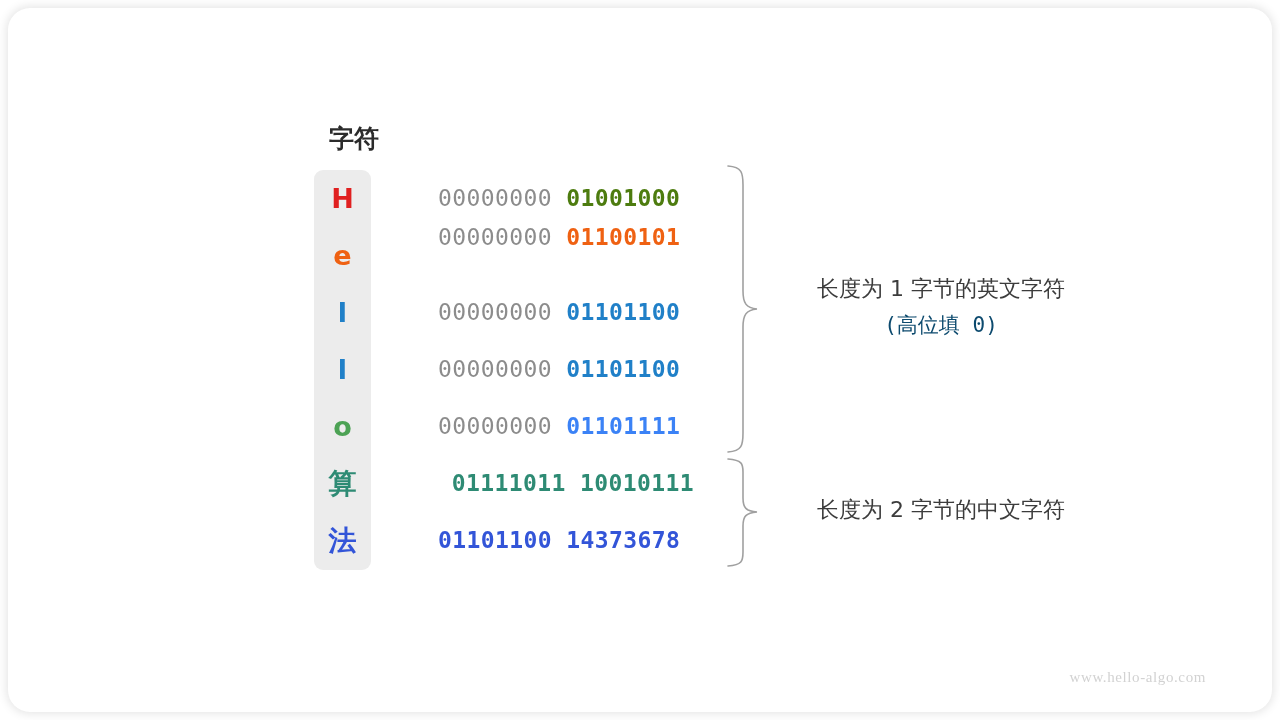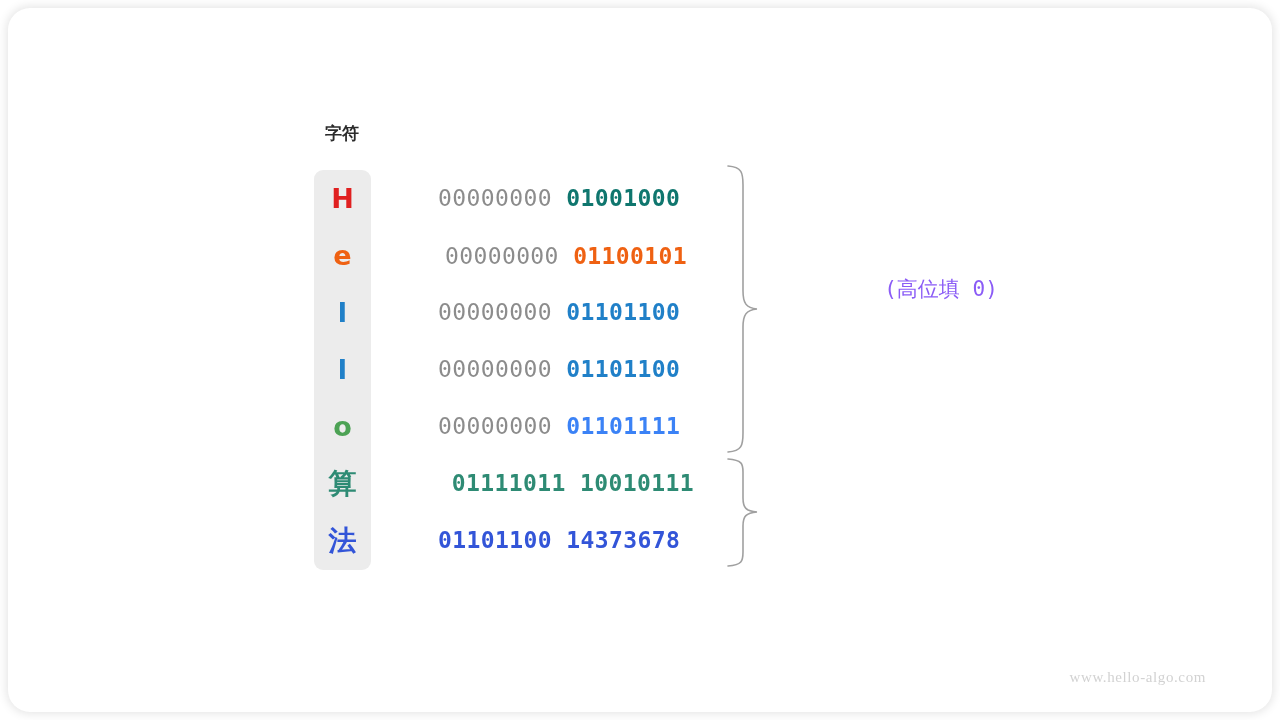--- a/index.html
+++ b/index.html
@@ -29,24 +29,24 @@
 
   
   .col-header {
     position: absolute;
     font-weight: bold;
     color: #2b2b2b;
     text-align: center;
     white-space: nowrap;
   }
   #header-char {
-    left: 286px;
+    left: 298px;
     top: 114px;
     width: 96px;
-    font-size: 17px;
+    font-size: 25px;
     font-family: Liberation Mono, monospace;
   }
   #header-unicode {
     left: 432px;
     top: 114px;
     width: 252px;
     font-size: 26px;
     letter-spacing: 1.5px;
     font-family: "DejaVu Sans Mono", "Liberation Mono", monospace;
   }
@@ -110,21 +110,21 @@
     white-space: nowrap;
     font-family: "DejaVu Sans", "Liberation Sans", sans-serif;
   }
   .annotation .main-line {
     font-size: 22px;
     line-height: 36px;
   }
   .annotation .sub-line {
     font-size: 21px;
     line-height: 36px;
-    color: #8b5cf6;
+    color: #0c4a6e;
     font-family: "DejaVu Sans Mono", "Liberation Mono", monospace;
   }
 
   
   #watermark {
     position: absolute;
     right: 66px;
     bottom: 26px;
     font-size: 15px;
     color: #d2d2d2;
@@ -137,23 +137,23 @@
 <body>
 
 <div id="page-card">
 
   <div class="col-header" id="header-char">字符</div>
 
   <div id="char-column"></div>
 
   <div id="rows-layer">
       <div class="char-cell" style="top: 162px; color: rgb(224, 32, 32);">H</div>
-      <div class="bits-cell" style="top: 162px;"><span class="bits-high" style="color: rgb(140, 140, 140);">00000000</span> <span class="bits-low" style="color: #0f766e;">01001000</span></div>
+      <div class="bits-cell" style="top: 162px;"><span class="bits-high" style="color: rgb(140, 140, 140);">00000000</span> <span class="bits-low" style="color: #4d7c0f;">01001000</span></div>
       <div class="char-cell" style="top: 219px; color: rgb(239, 97, 18);">e</div>
-      <div class="bits-cell" style="top: 220px; text-align: center;"><span class="bits-high" style="color: rgb(140, 140, 140);">00000000</span> <span class="bits-low" style="color: rgb(239, 97, 18);">01100101</span></div>
+      <div class="bits-cell" style="top: 201px;"><span class="bits-high" style="color: rgb(140, 140, 140);">00000000</span> <span class="bits-low" style="color: rgb(239, 97, 18);">01100101</span></div>
       <div class="char-cell" style="top: 276px; color: rgb(32, 128, 200);">l</div>
       <div class="bits-cell" style="top: 276px;"><span class="bits-high" style="color: rgb(140, 140, 140);">00000000</span> <span class="bits-low" style="color: rgb(32, 128, 200);">01101100</span></div>
       <div class="char-cell" style="top: 333px; color: rgb(32, 128, 200);">l</div>
       <div class="bits-cell" style="top: 333px;"><span class="bits-high" style="color: rgb(140, 140, 140);">00000000</span> <span class="bits-low" style="color: rgb(32, 128, 200);">01101100</span></div>
       <div class="char-cell" style="top: 390px; color: rgb(76, 162, 84);">o</div>
       <div class="bits-cell" style="top: 390px;"><span class="bits-high" style="color: rgb(140, 140, 140);">00000000</span> <span class="bits-low" style="color: #3b82f6;">01101111</span></div>
       <div class="char-cell cjk" style="top: 447px; color: rgb(46, 139, 116);">算</div>
       <div class="bits-cell" style="top: 447px; text-align: right;"><span class="bits-both" style="color: rgb(46, 139, 116);">01111011</span> <span class="bits-low" style="color: rgb(46, 139, 116);">10010111</span></div>
       <div class="char-cell cjk" style="top: 504px; color: rgb(51, 85, 216);">法</div>
       <div class="bits-cell" style="top: 504px;"><span class="bits-both" style="color: rgb(51, 85, 216);">01101100</span> <span class="bits-low" style="color: rgb(51, 85, 216);">14373678</span></div>
@@ -173,19 +173,23 @@
     <path d="M 6 3
              C 20 4, 21 8, 21 16
              L 21 42
              C 21 52, 24 55, 35 56
              C 24 57, 21 60, 21 70
              L 21 96
              C 21 105, 20 109, 6 110" fill="none" stroke="#a0a0a0" stroke-width="1.6" stroke-linecap="round"></path>
   </svg>
 
   <div class="annotation" id="annotation-one-byte" style="left:768px; top:263px; width:330px;">
+    <div class="main-line">长度为 1 字节的英文字符</div>
     <div class="sub-line">(高位填 0)</div>
   </div>
 
+  <div class="annotation" id="annotation-two-byte" style="left:768px; top:484px; width:330px;">
+    <div class="main-line">长度为 2 字节的中文字符</div>
+  </div>
 
   <div id="watermark">www.hello-algo.com</div>
 
 </div>
 
 </body></html>

